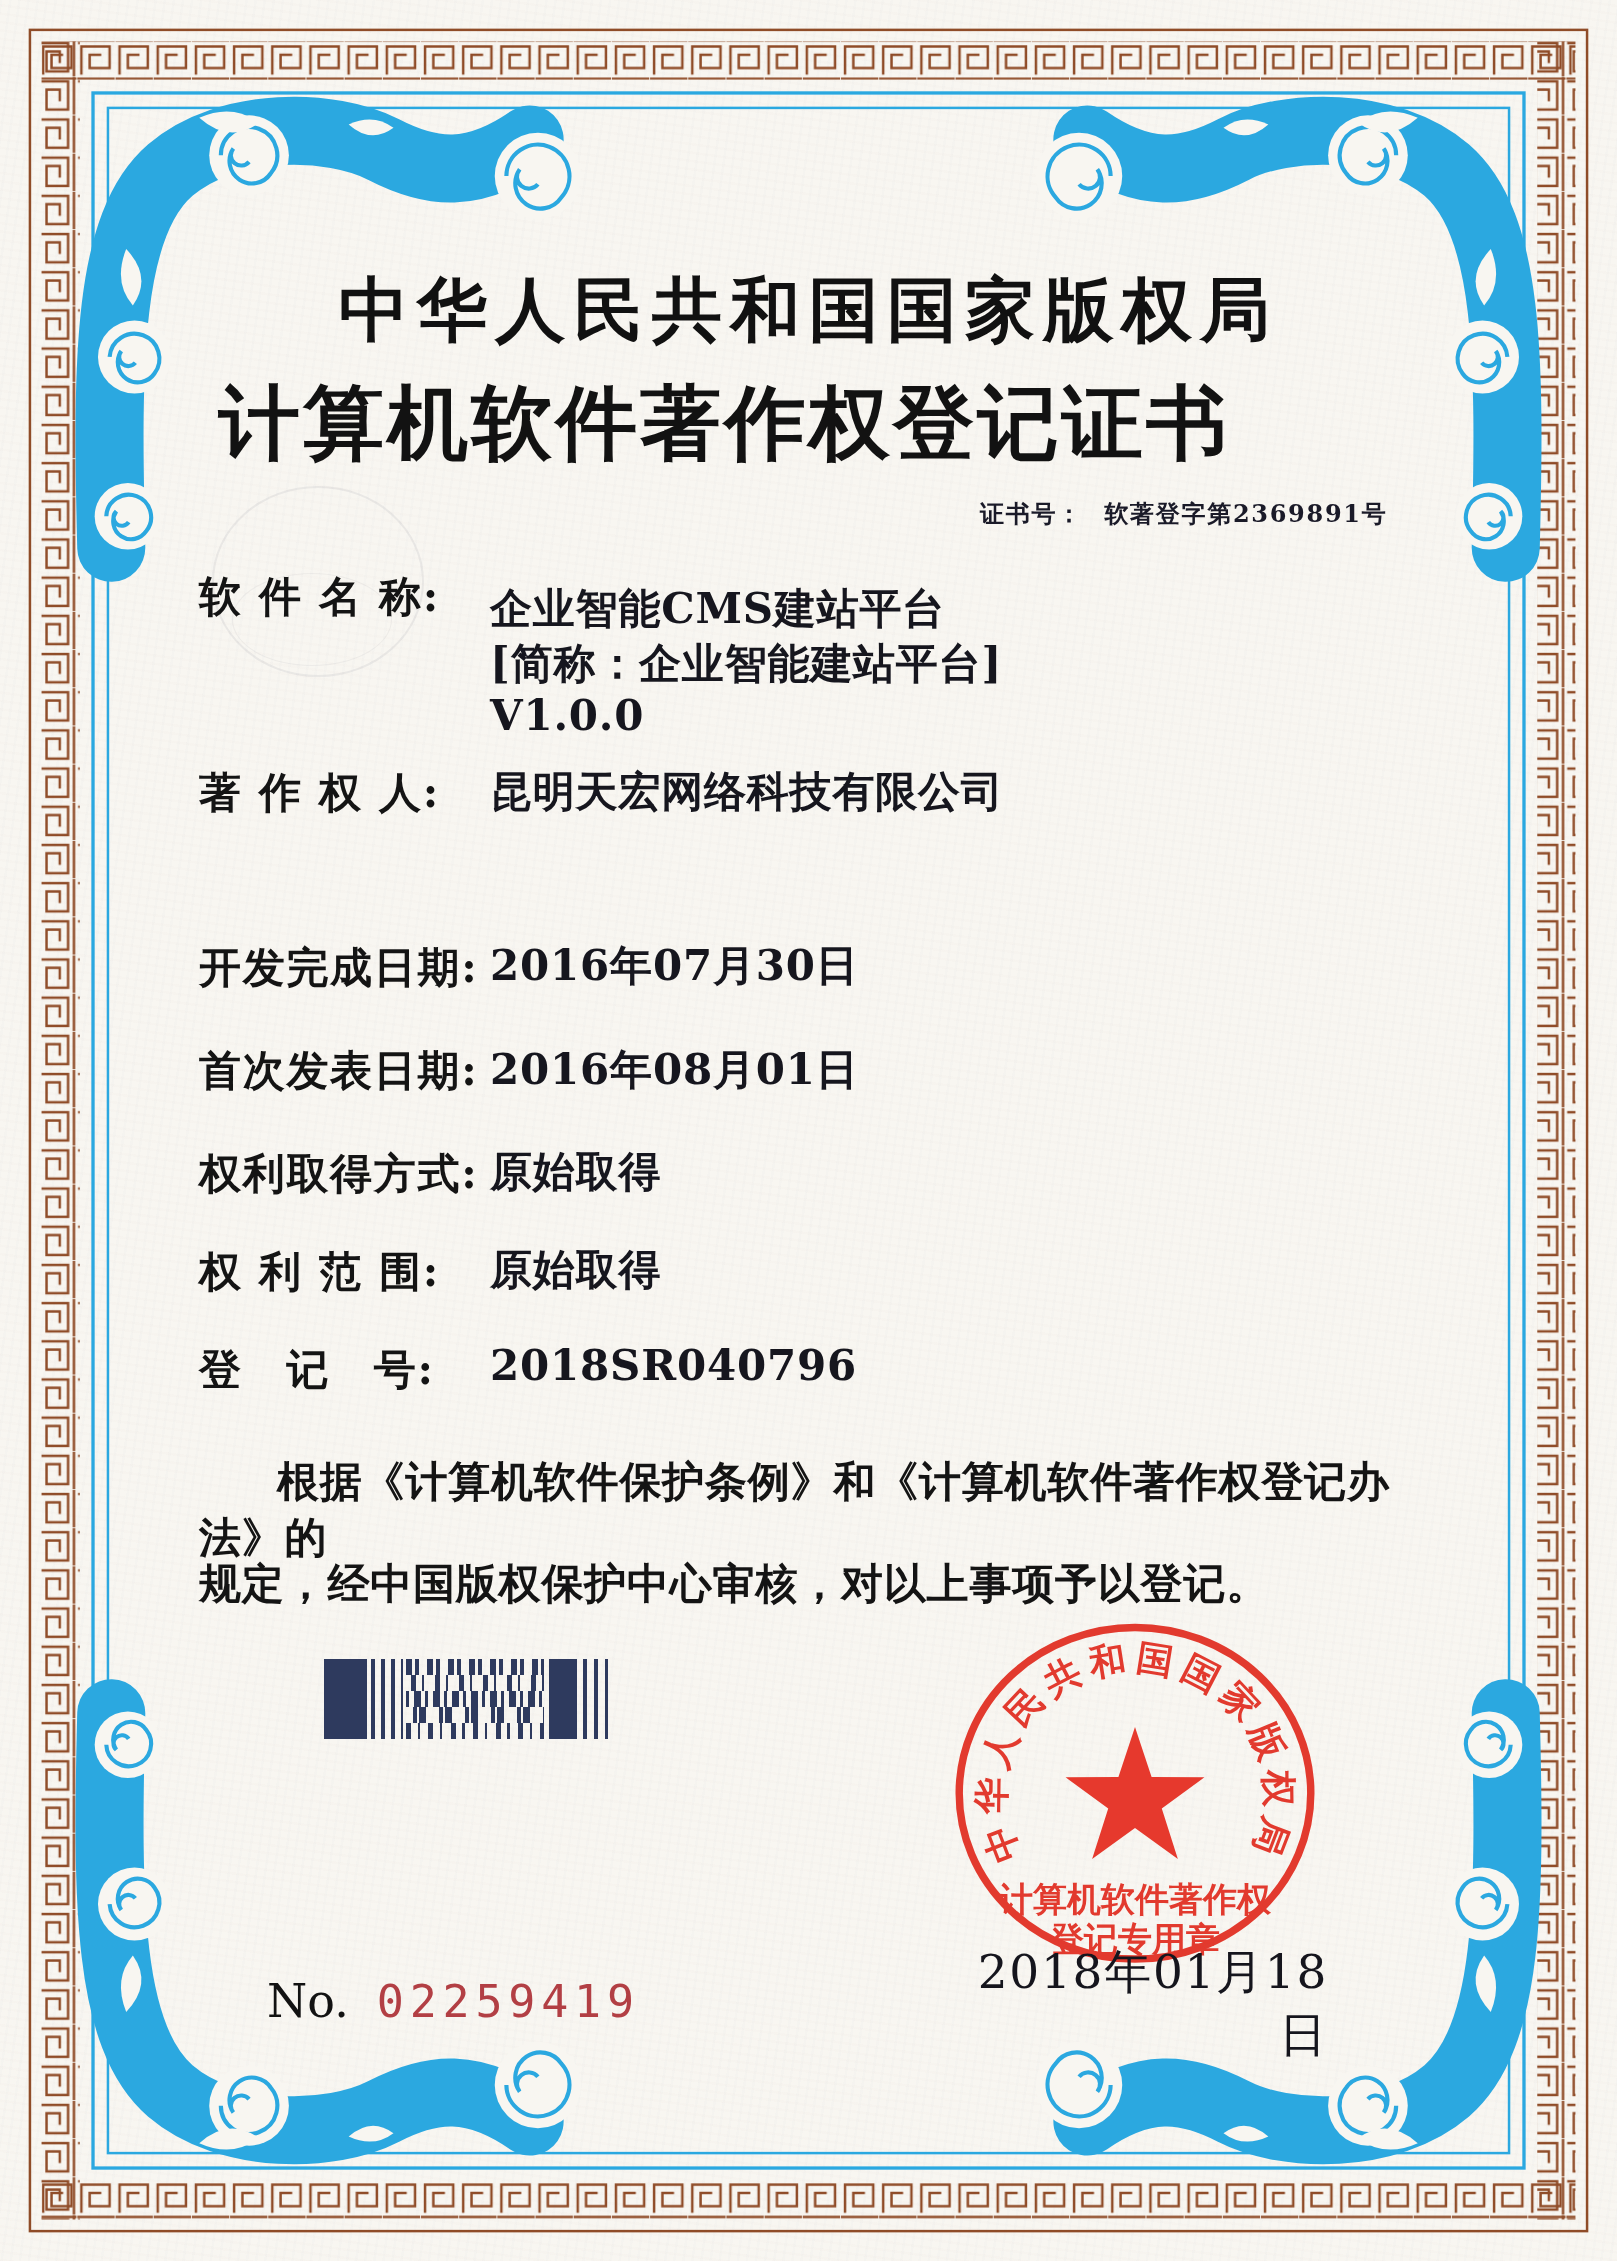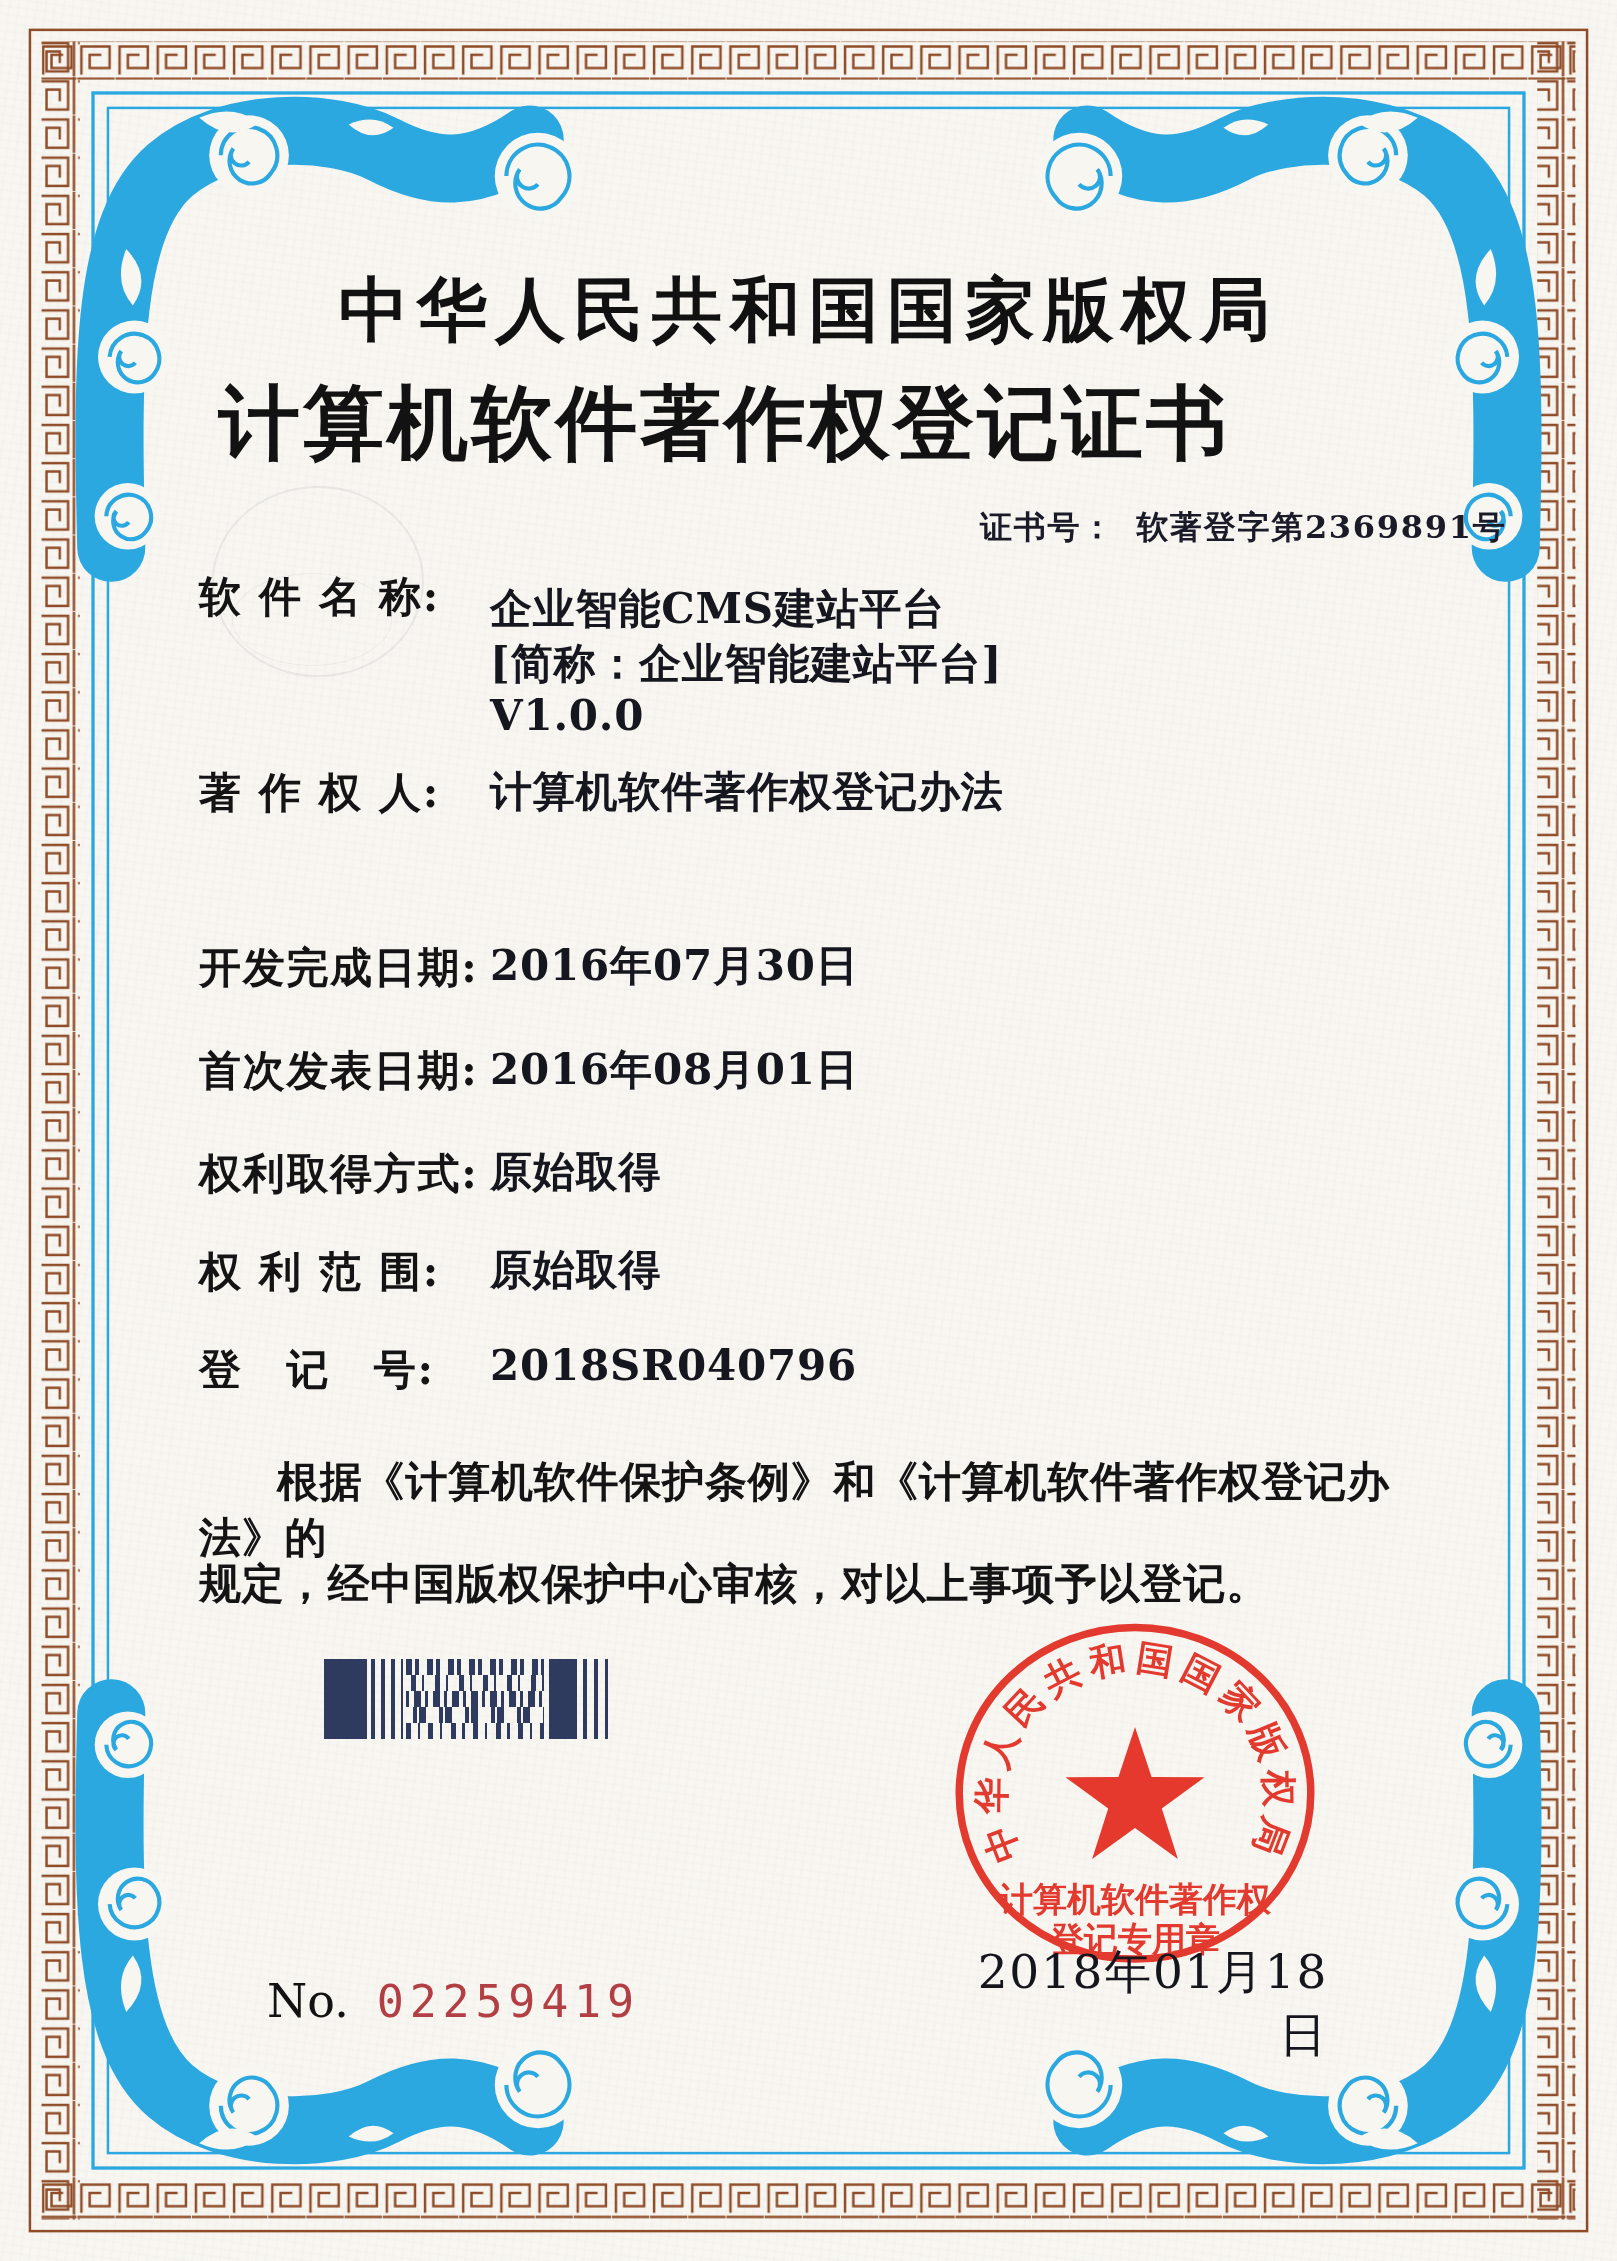--- a/index.html
+++ b/index.html
@@ -19,22 +19,22 @@
   
   .authority{
     left:0;top:264px;width:1617px;text-align:center;
     font-size:70px;font-weight:bold;letter-spacing:8.3px;color:#111;
   }
   .cert-title{
     left:0;top:370px;width:1449px;text-align:center;
     font-size:81px;font-weight:bold;letter-spacing:3.3px;color:#121212;
   }
   .cert-no{
-    left:980px;top:498px;font-size:32px;font-weight:600;color:#1a1a28;
-    letter-spacing:1.7px;white-space:nowrap;margin-top:8px;
+    left:980px;top:498px;font-size:24px;font-weight:600;color:#1a1a28;
+    letter-spacing:1.7px;white-space:nowrap;
   }
   .cert-no .lbl{margin-right:21.6px;}
   .field-label{
     left:199px;font-size:42px;font-weight:bold;color:#141414;white-space:pre;
     letter-spacing:1.7px;
   }
   .field-value{
     left:490px;font-size:42px;font-weight:700;color:#16161e;white-space:pre;
     letter-spacing:0.8px;
   }
@@ -132,21 +132,21 @@
   <div class="abs cert-no">
     <span class="lbl">证书号：</span><span>软著登字第2369891号</span>
   </div>
 
   <div class="abs field-label" style="top:569px">软 件 名 称:</div>
   <div class="abs field-value" style="top:581px">企业智能CMS建站平台</div>
   <div class="abs field-value" style="top:636px">[简称：企业智能建站平台]</div>
   <div class="abs field-value" style="top:691px">V1.0.0</div>
 
   <div class="abs field-label" style="top:765px">著 作 权 人:</div>
-  <div class="abs field-value" style="top:764px">计算机软件著作权登记办法</div>
+  <div class="abs field-value" style="top:764px">昆明天宏网络科技有限公司</div>
 
   <div class="abs field-label" style="top:940px">开发完成日期:</div>
   <div class="abs field-value" style="top:938px">2016年07月30日</div>
 
   <div class="abs field-label" style="top:1043px">首次发表日期:</div>
   <div class="abs field-value" style="top:1042px">2016年08月01日</div>
 
   <div class="abs field-label" style="top:1146px">权利取得方式:</div>
   <div class="abs field-value" style="top:1144px">原始取得</div>
 

